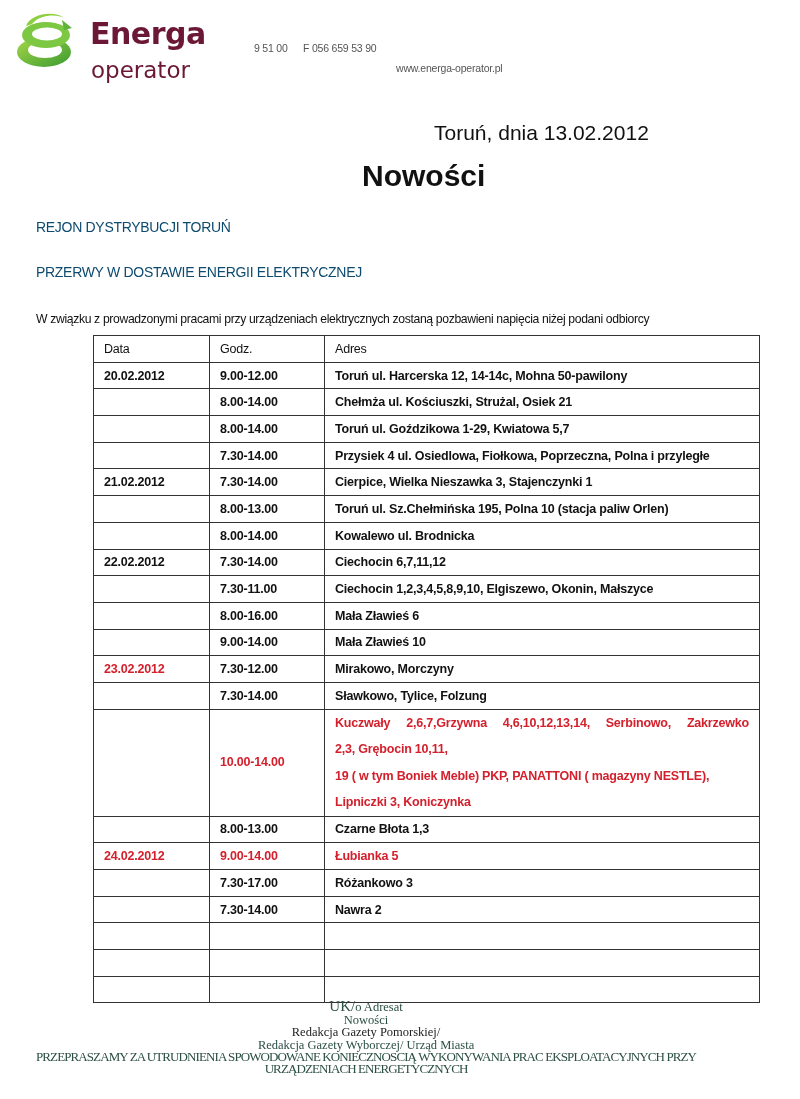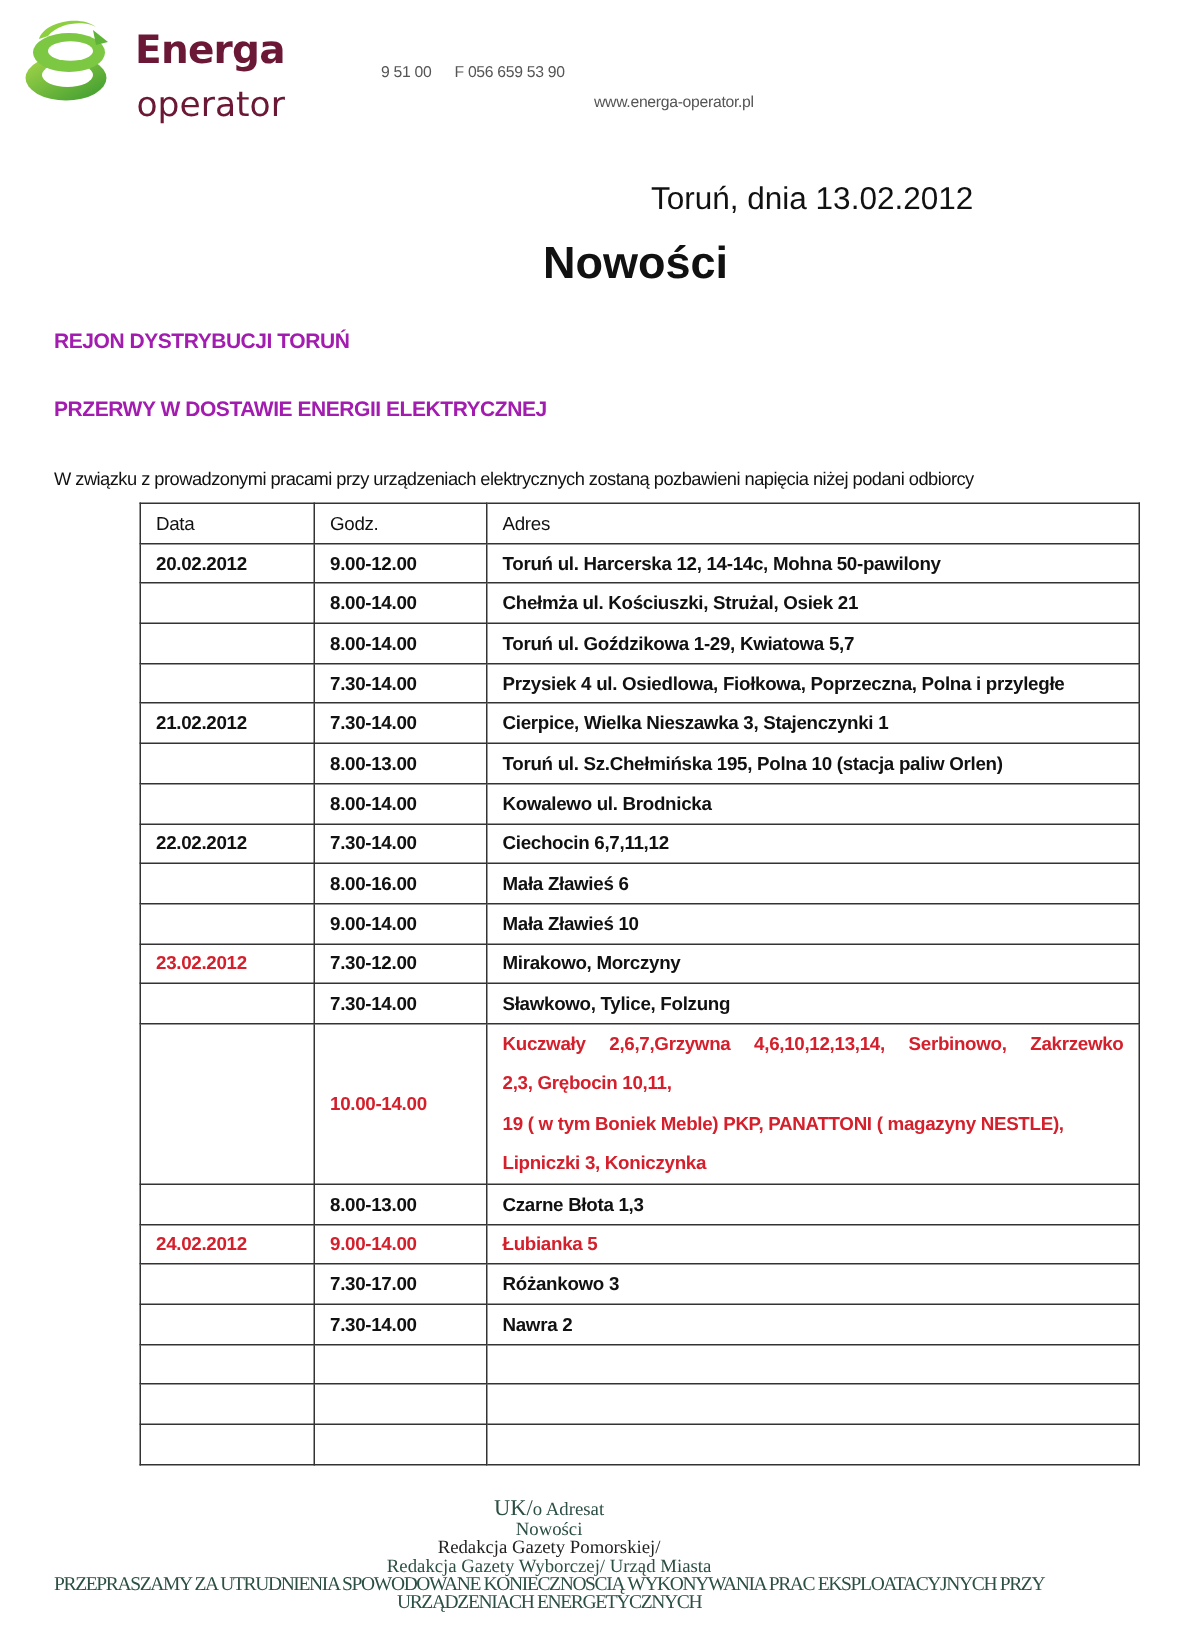--- a/index.html
+++ b/index.html
@@ -1,23 +1,23 @@
 <!DOCTYPE html>
 <html><head>
 <meta charset="utf-8">
 <style>
   html, body { margin:0; padding:0; background:#ffffff; }
   body { width:800px; height:1099px; position:relative; overflow:hidden; font-family:"Liberation Sans", sans-serif; color:#111; }
   .logo { position:absolute; left:14px; top:8px; width:62px; height:62px; }
-  .brand { position:absolute; left:90px; top:14px; font-family:"DejaVu Sans", sans-serif; font-weight:bold; font-size:26px; color:#6b1736; letter-spacing:-0.5px; line-height:40px; }
+  .brand { position:absolute; left:90px; top:14px; font-family:"DejaVu Sans", sans-serif; font-weight:bold; font-size:30px; color:#6b1736; letter-spacing:-0.5px; line-height:40px; }
   .brand-sub { position:absolute; left:91px; top:58px; font-family:"DejaVu Sans", sans-serif; font-size:23px; color:#6b1736; line-height:24px; }
   .contact { position:absolute; top:42px; font-size:10.5px; color:#555; letter-spacing:-0.2px; }
   .city-date { position:absolute; left:434px; top:121px; font-size:21px; color:#111; }
   .title { position:absolute; left:362px; top:159px; font-size:30px; font-weight:bold; color:#111; }
-  .h2 { position:absolute; left:36px; font-size:14px; font-weight:bold; letter-spacing:-0.3px; color:#a21caf; }
+  .h2 { position:absolute; left:36px; font-size:14px; font-weight:normal; letter-spacing:-0.3px; color:#0c4a6e; }
   .intro { position:absolute; left:36px; top:312px; font-size:12.2px; letter-spacing:-0.35px; color:#111; white-space:nowrap; }
   table.outages { position:absolute; left:93px; top:335px; width:667px; border-collapse:collapse; font-size:12.5px; }
   table.outages td, table.outages th { border:1px solid #333; padding:0 10px; height:25.7px; vertical-align:middle; text-align:left; letter-spacing:-0.2px; }
   table.outages th { font-weight:normal; }
   table.outages td { font-weight:bold; }
   col.c1 { width:116px; } col.c2 { width:115px; }
   .red { color:#d4202c; }
   td.multi { vertical-align:top; line-height:26.5px; padding-top:0; }
   .footer { position:absolute; left:36px; top:1000px; font-family:"Liberation Serif", serif; color:#2c4f45; line-height:12.5px; font-size:12.5px; }
   .footer div { white-space:nowrap;text-align:center; }
@@ -103,20 +103,25 @@
         <td>8.00-14.00</td>
         <td>Kowalewo ul. Brodnicka</td>
       </tr>
     <tr>
         <td>22.02.2012</td>
         <td>7.30-14.00</td>
         <td>Ciechocin 6,7,11,12</td>
       </tr>
     <tr>
         <td></td>
+        <td>7.30-11.00</td>
+        <td>Ciechocin 1,2,3,4,5,8,9,10, Elgiszewo, Okonin, Małszyce</td>
+      </tr>
+    <tr>
+        <td></td>
         <td>8.00-16.00</td>
         <td>Mała Zławieś 6</td>
       </tr>
     <tr>
         <td></td>
         <td>9.00-14.00</td>
         <td>Mała Zławieś 10</td>
       </tr>
     <tr>
         <td class="red">23.02.2012</td>

